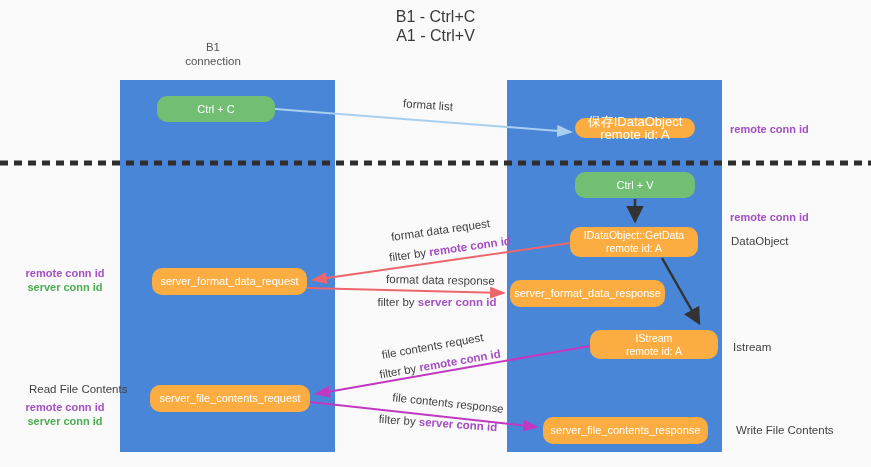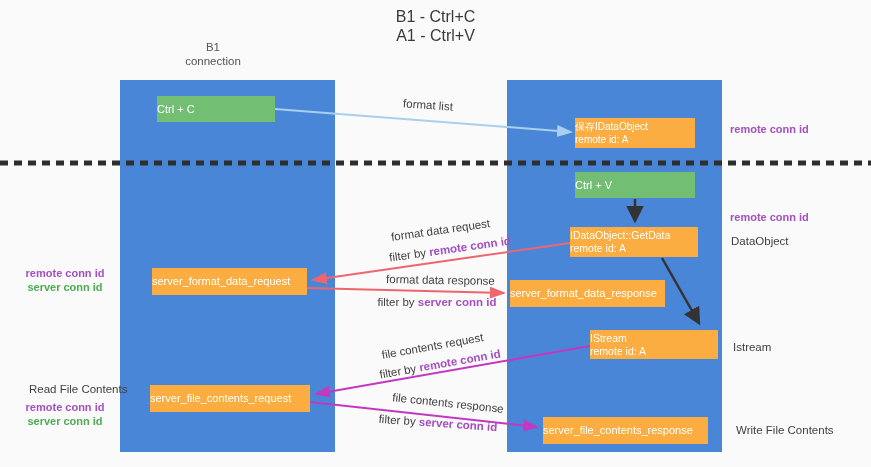--- a/index.html
+++ b/index.html
@@ -12,23 +12,23 @@
     font-size:16px;line-height:19px;color:#3a3a3a;
   }
   .lane-header{
     position:absolute;width:160px;text-align:center;
     font-size:11.5px;line-height:14px;color:#555;
   }
   .lane{
     position:absolute;top:80px;width:215px;height:372px;background:#4a86d8;
   }
   .box{
-    position:absolute;display:flex;flex-direction:column;align-items:flex-start;
+    position:absolute;display:flex;flex-direction:column;align-items:center;
     justify-content:center;color:#fff;font-size:11px;line-height:13px;
-    text-align:center;white-space:nowrap;
+    text-align:center;white-space:nowrap;border-radius:10px;
   }
   .box.green{background:#72bf74;}
   .box.orange{background:#fbad41;}
   .lbl{position:absolute;font-size:11.5px;color:#3f3f3f;white-space:nowrap;}
   .lbl.bold-purple{color:#a44fc4;font-weight:bold;font-size:11px;}
   .side-stack{position:absolute;text-align:center;font-size:11px;font-weight:bold;line-height:14px;}
   .side-stack .purple{color:#a44fc4;}
   .side-stack .greent{color:#4cae50;}
   .alabel{
     position:absolute;font-size:11.5px;color:#3f3f3f;white-space:nowrap;
@@ -87,21 +87,21 @@
 
     <line x1="590" y1="346" x2="316" y2="394" stroke="#c139c1" stroke-width="2" marker-end="url(#mMag)"></line>
 
     <line x1="310" y1="402" x2="537" y2="427" stroke="#c139c1" stroke-width="2" marker-end="url(#mMag)"></line>
   </svg>
 
   <div class="box green" style="left:157px;top:96px;width:118px;height:26px;">
     <div>Ctrl + C</div>
   </div>
 
-  <div class="box orange" style="left:575px;top:118px;width:120px;height:30px;font-size:10px;">
+  <div class="box orange" style="left:575px;top:118px;width:120px;height:20px;font-size:13px;">
     <div>保存IDataObject</div>
     <div>remote id: A</div>
   </div>
 
   <div class="box green" style="left:575px;top:172px;width:120px;height:26px;">
     <div>Ctrl + V</div>
   </div>
 
   <div class="box orange" style="left:570px;top:227px;width:128px;height:30px;font-size:10.5px;">
     <div>IDataObject::GetData</div>

